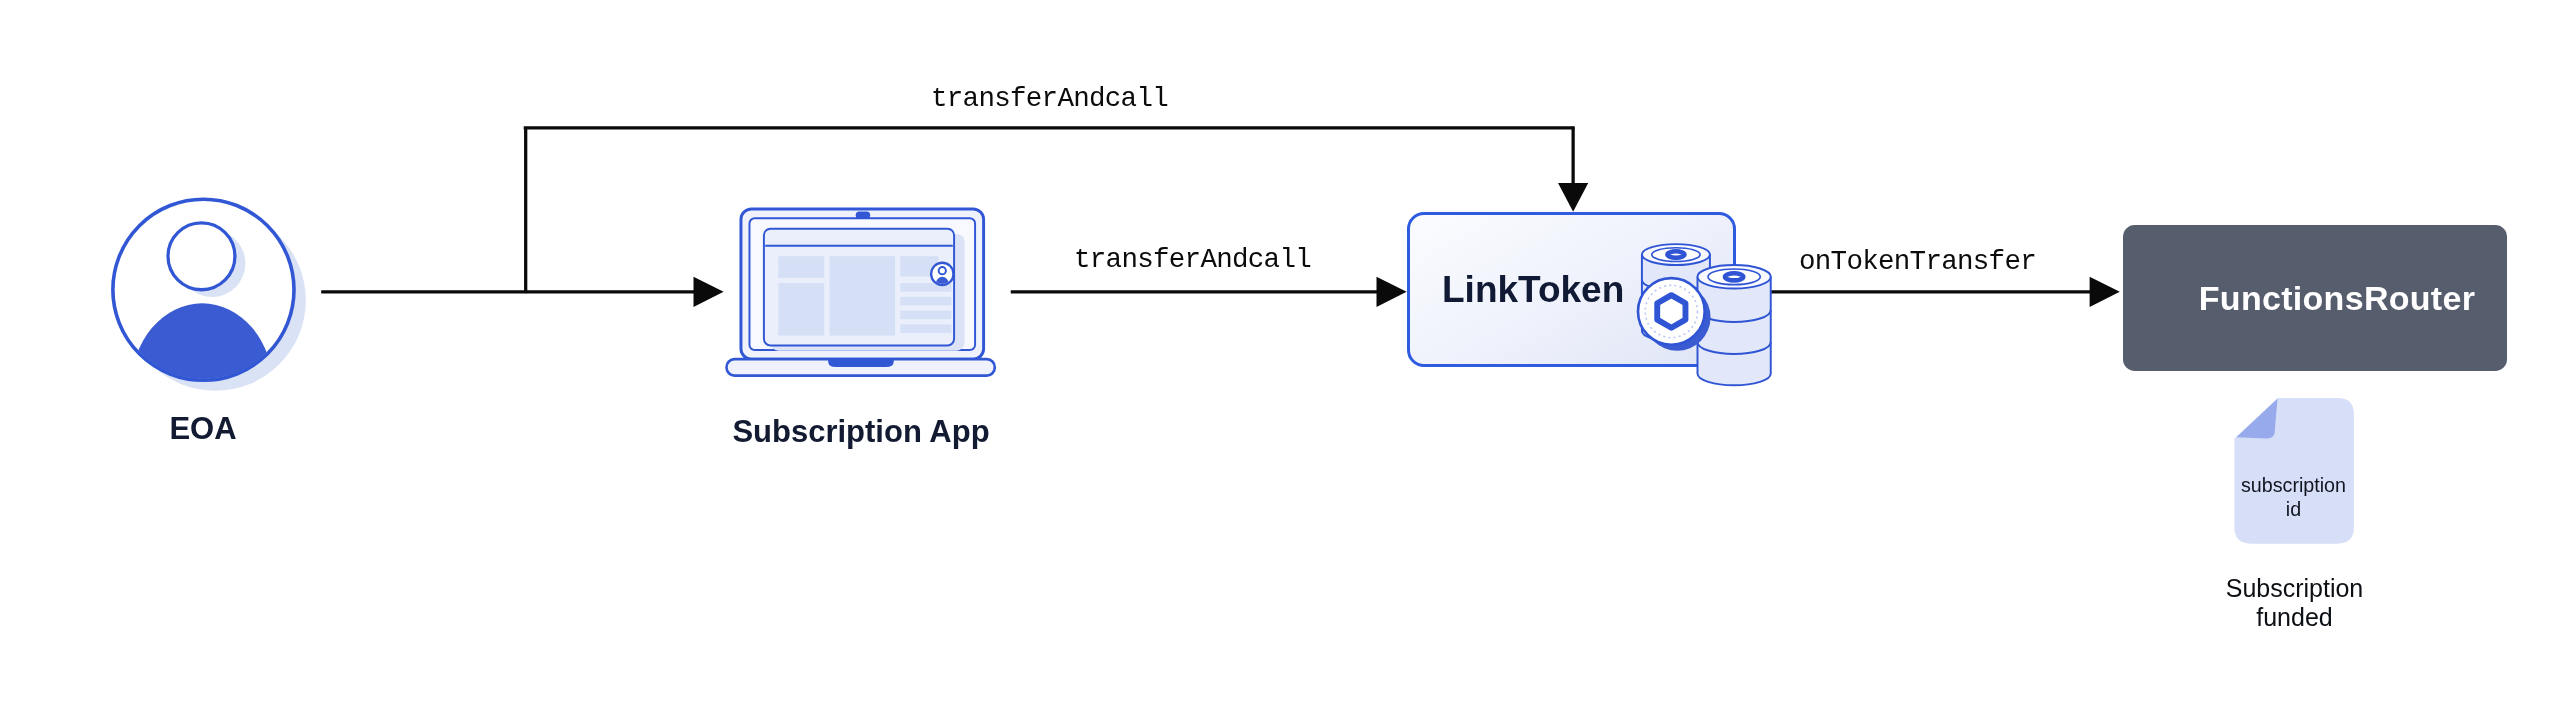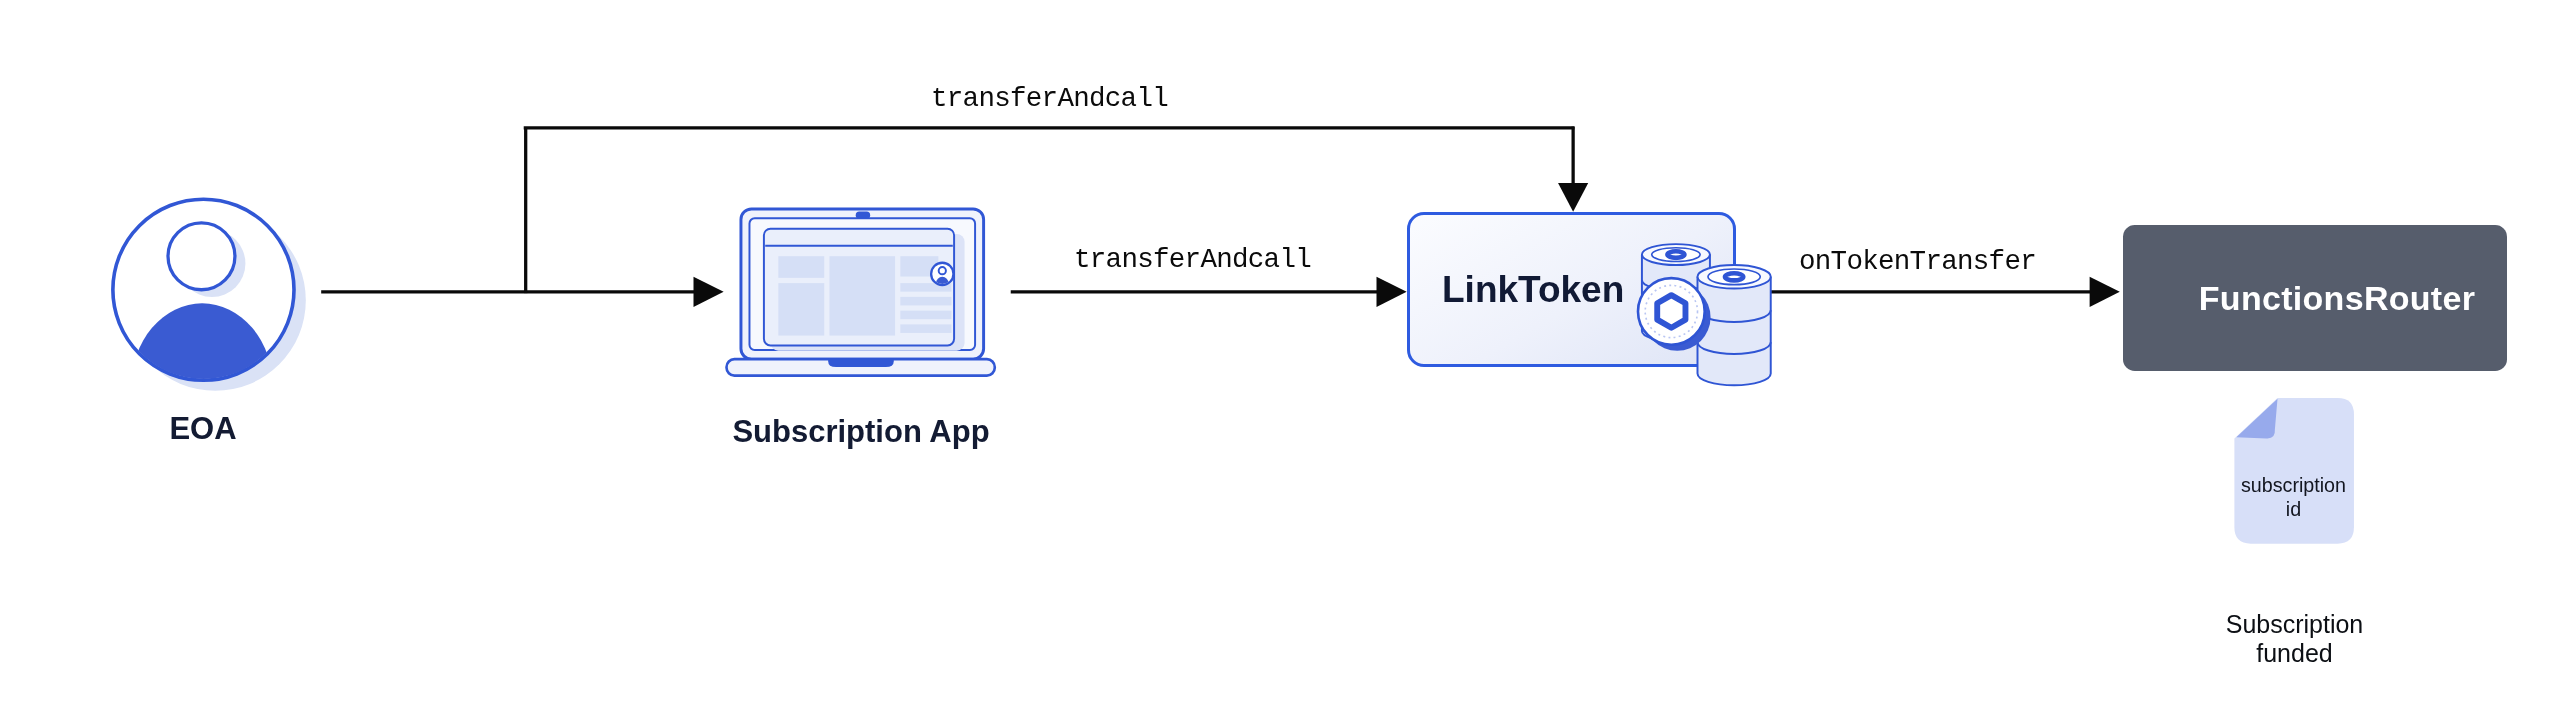--- a/index.html
+++ b/index.html
@@ -92,21 +92,20 @@
   }
   #doc-caption {
     position: absolute;
     left: 2196px; top: 574px;
     width: 197px;
     z-index: 3;
     font-size: 25px;
     line-height: 29px;
     color: #0C0F14;
     text-align: center;
-    margin-top: 36px;
   }
 </style>
 </head>
 <body>
 
 <div id="canvas">
 
   <svg id="edges-layer" viewBox="0 0 3930 1095" xmlns="http://www.w3.org/2000/svg">
     <g stroke="#0A0A0A" stroke-width="5" fill="none">
 

